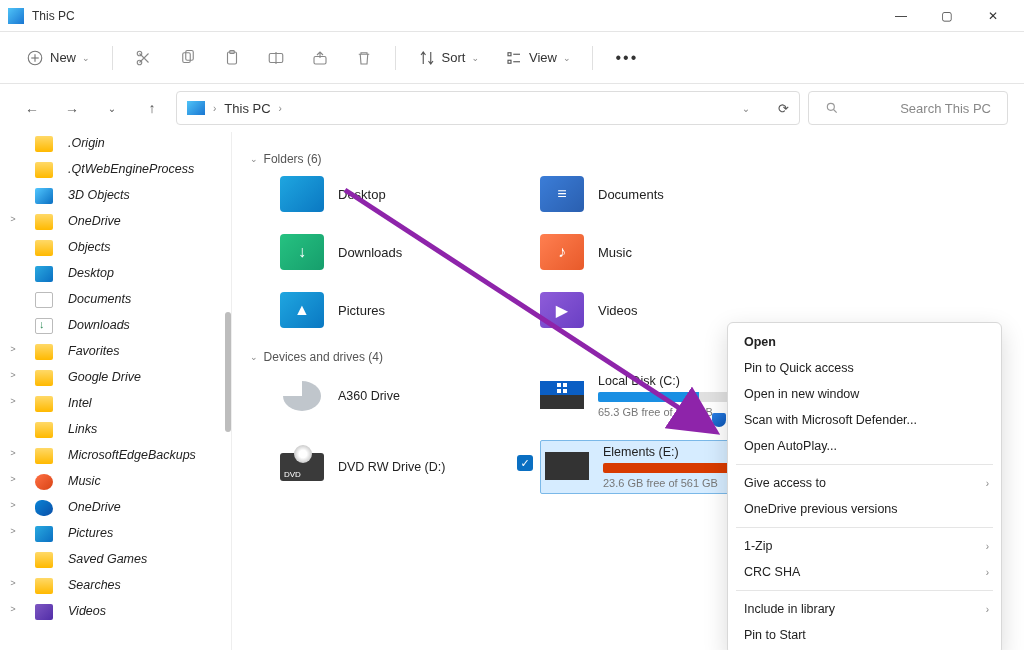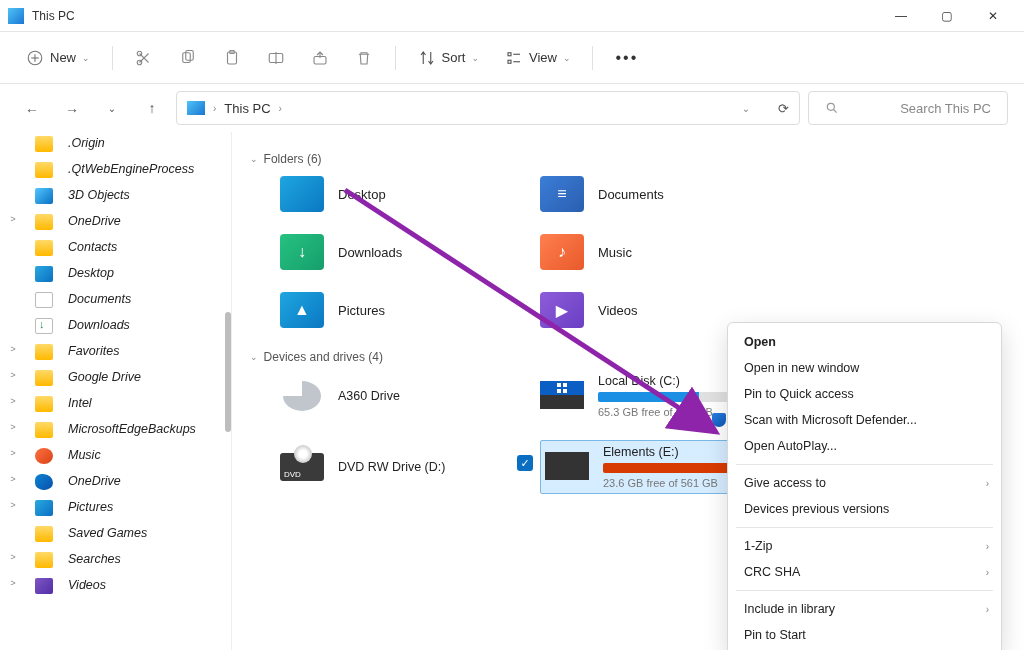--- a/index.html
+++ b/index.html
@@ -215,21 +215,21 @@
     <span>3D Objects</span>
         </div>
         <div class="sbitem">
           <span class="expand">&gt;</span>
     <span class="sb-ic folder"></span>
     <span>OneDrive</span>
         </div>
         <div class="sbitem">
           <span class="expand"></span>
     <span class="sb-ic folder"></span>
-    <span>Contacts</span>
+    <span>Objects</span>
         </div>
         <div class="sbitem">
           <span class="expand"></span>
     <span class="sb-ic desktopic"></span>
     <span>Desktop</span>
         </div>
         <div class="sbitem">
           <span class="expand"></span>
     <span class="sb-ic docic"></span>
     <span>Documents</span>
@@ -246,20 +246,25 @@
         </div>
         <div class="sbitem">
           <span class="expand">&gt;</span>
     <span class="sb-ic folder"></span>
     <span>Google Drive</span>
         </div>
         <div class="sbitem">
           <span class="expand">&gt;</span>
     <span class="sb-ic folder"></span>
     <span>Intel</span>
+        </div>
+        <div class="sbitem">
+          <span class="expand"></span>
+    <span class="sb-ic folder"></span>
+    <span>Links</span>
         </div>
         <div class="sbitem">
           <span class="expand">&gt;</span>
     <span class="sb-ic folder"></span>
     <span>MicrosoftEdgeBackups</span>
         </div>
         <div class="sbitem">
           <span class="expand">&gt;</span>
     <span class="sb-ic musicic"></span>
     <span>Music</span>
@@ -387,33 +392,33 @@
           <div class="dfree">23.6 GB free of 561 GB</div>
         </div>
       </div>
     </div>
 
   </div>
 </div>
 
 <div class="ctxmenu">
   <div class="ctxitem bold">Open</div>
+  <div class="ctxitem">Pin to Quick access</div>
   <div class="ctxitem">Open in new window</div>
-  <div class="ctxitem">Pin to Quick access</div>
   <div class="ctxitem">
     <div class="shieldic"></div>
     <span>Scan with Microsoft Defender...</span>
   </div>
   <div class="ctxitem">Open AutoPlay...</div>
   <div class="ctxsep"></div>
   <div class="ctxitem">
       <span>Give access to</span>
       <span class="sub">›</span>
     </div>
-  <div class="ctxitem">Devices previous versions</div>
+  <div class="ctxitem">OneDrive previous versions</div>
   <div class="ctxsep"></div>
   <div class="ctxitem">
       <span>1-Zip</span>
       <span class="sub">›</span>
     </div>
   <div class="ctxitem">
       <span>CRC SHA</span>
       <span class="sub">›</span>
     </div>
   <div class="ctxsep"></div>

